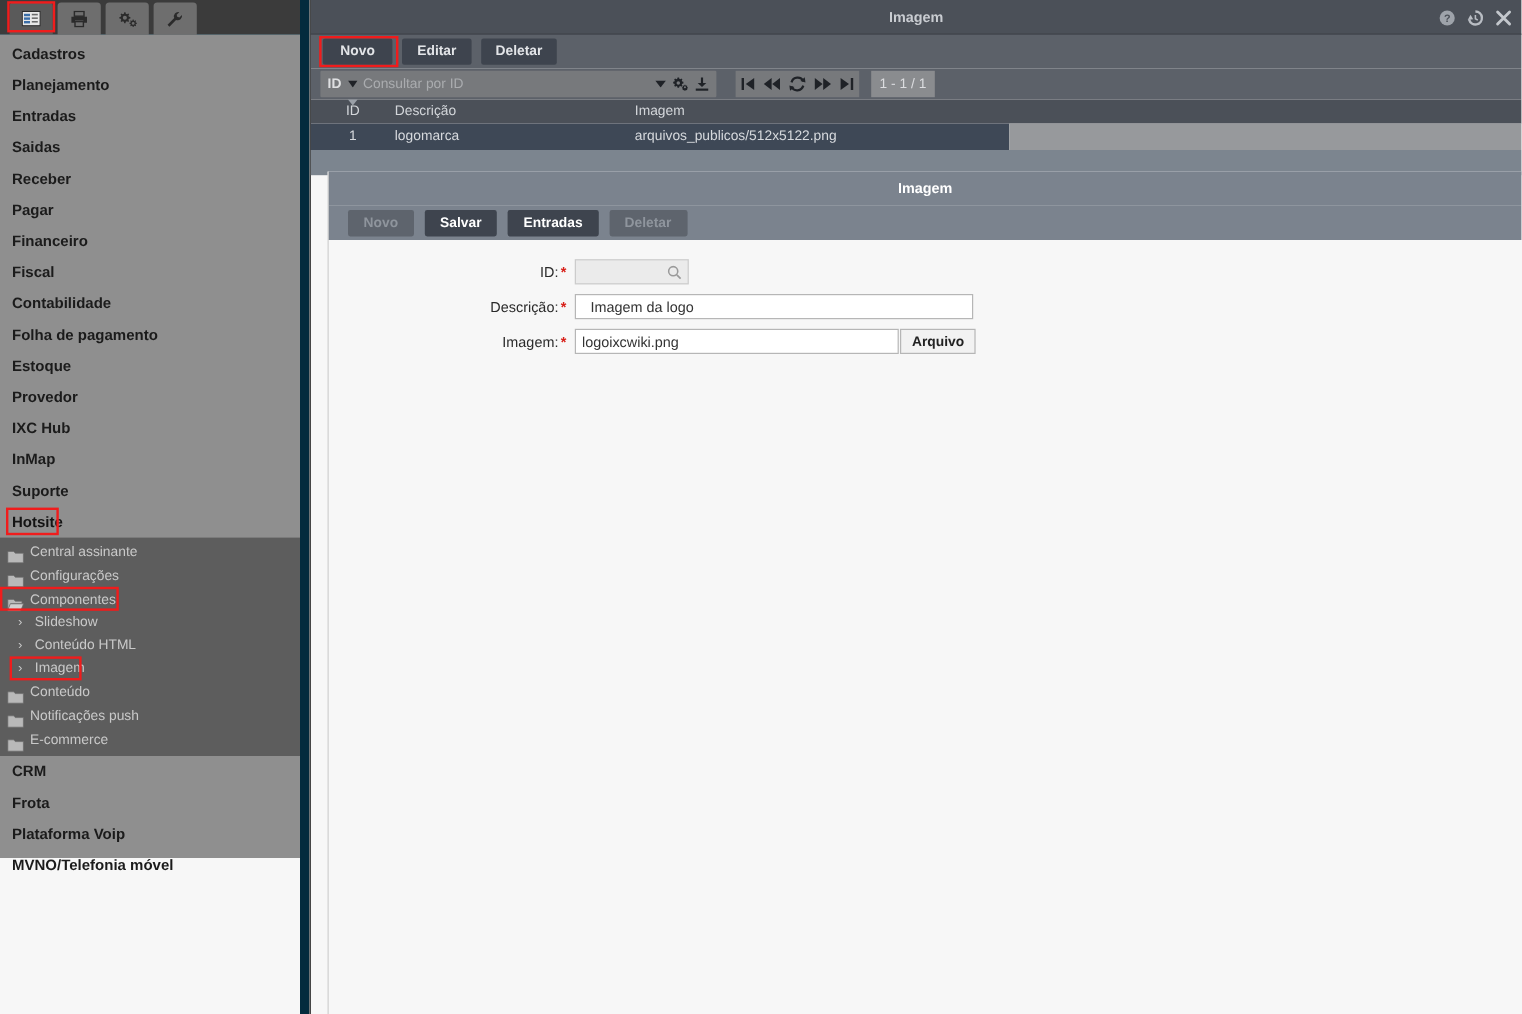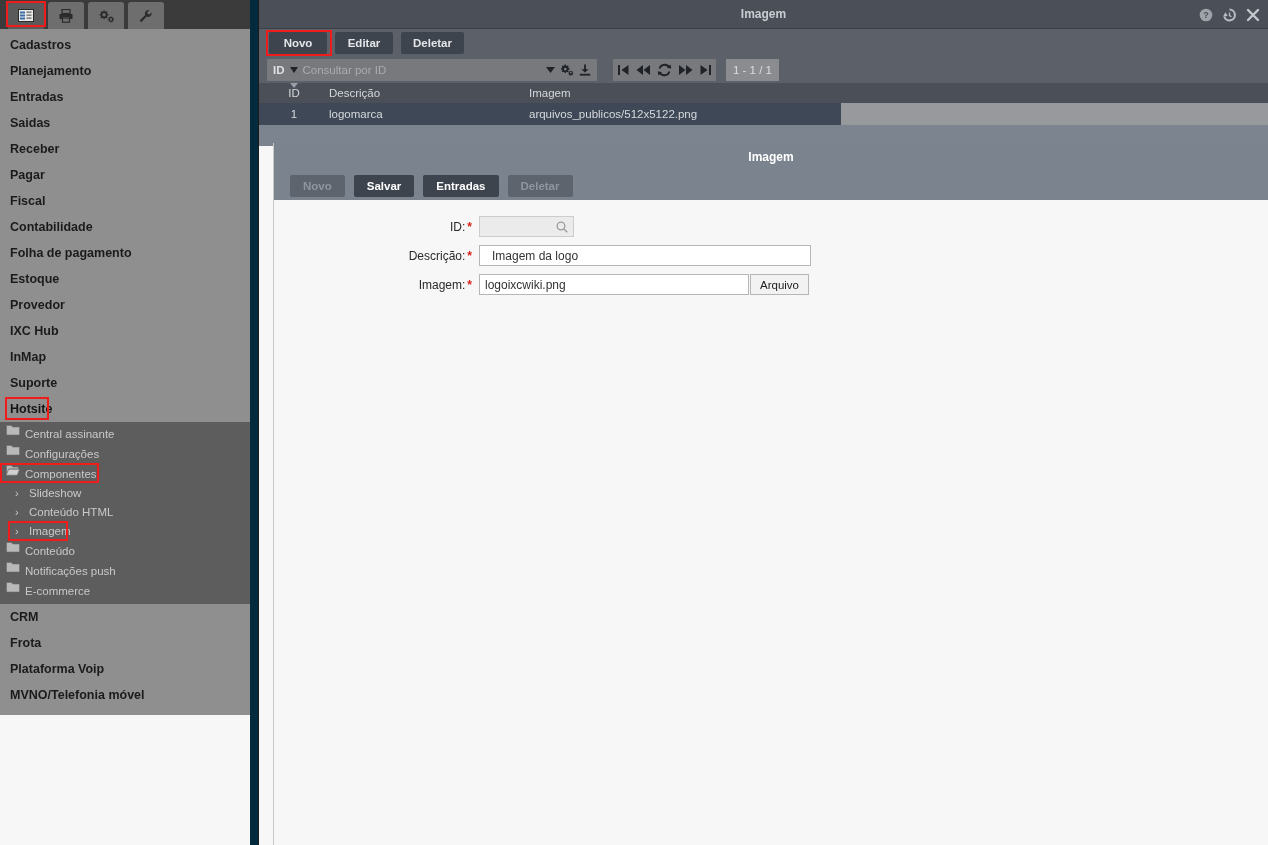--- a/index.html
+++ b/index.html
@@ -62,21 +62,21 @@
   
   #submenu {
     background: #5d5d5d;
     padding: 2px 0 3px 0;
   }
   .sub1 {
     height: 20px; line-height: 20px;
     font-size: 11.5px;
     color: #c9c9c9;
     padding-left: 6px;
-    display: flex; align-items: flex-start;
+    display: flex; align-items: flex-end;
     position: relative;
     white-space: nowrap;
   }
   .sub2 {
     height: 19px; line-height: 19px;
     font-size: 11.5px;
     color: #c9c9c9;
     padding-left: 15px;
     display: flex; align-items: center;
     position: relative;
@@ -285,21 +285,21 @@
   .fin.idf { width: 95px; justify-content: flex-end; }
   .fin.descf { width: 332px; padding-left: 12px; }
   .fin.imgf { width: 270px; }
   .searchic { color: #9a9a9a; display: flex; }
   .arqbtn {
     height: 21px;
     padding: 5px 9px;
     margin-left: 1px;
     background: #f2f2f2;
     border: 1px solid #b6b6b6;
-    font-size: 11.5px; font-weight: normal;
+    font-size: 11.5px; font-weight: bold;
     color: #222;
     display: flex; align-items: center; justify-content: center;
     position: relative;
   }
 </style>
 </head>
 <body>
 
 <div id="app">
 
@@ -342,20 +342,21 @@
       <div class="redbox" style="left:6px; top:1px; width:40px; height:26px;"></div>
     </div>
 
     <div id="menu">
       <div class="mitem" style="margin-top:3px"><span>Cadastros</span></div>
       <div class="mitem"><span>Planejamento</span></div>
       <div class="mitem"><span>Entradas</span></div>
       <div class="mitem"><span>Saidas</span></div>
       <div class="mitem"><span>Receber</span></div>
       <div class="mitem"><span>Pagar</span></div>
+      <div class="mitem"><span>Financeiro</span></div>
       <div class="mitem"><span>Fiscal</span></div>
       <div class="mitem"><span>Contabilidade</span></div>
       <div class="mitem"><span>Folha de pagamento</span></div>
       <div class="mitem"><span>Estoque</span></div>
       <div class="mitem"><span>Provedor</span></div>
       <div class="mitem"><span>IXC Hub</span></div>
       <div class="mitem"><span>InMap</span></div>
       <div class="mitem"><span>Suporte</span></div>
       <div class="mitem active" style="position:relative">
         <span>Hotsite</span>

